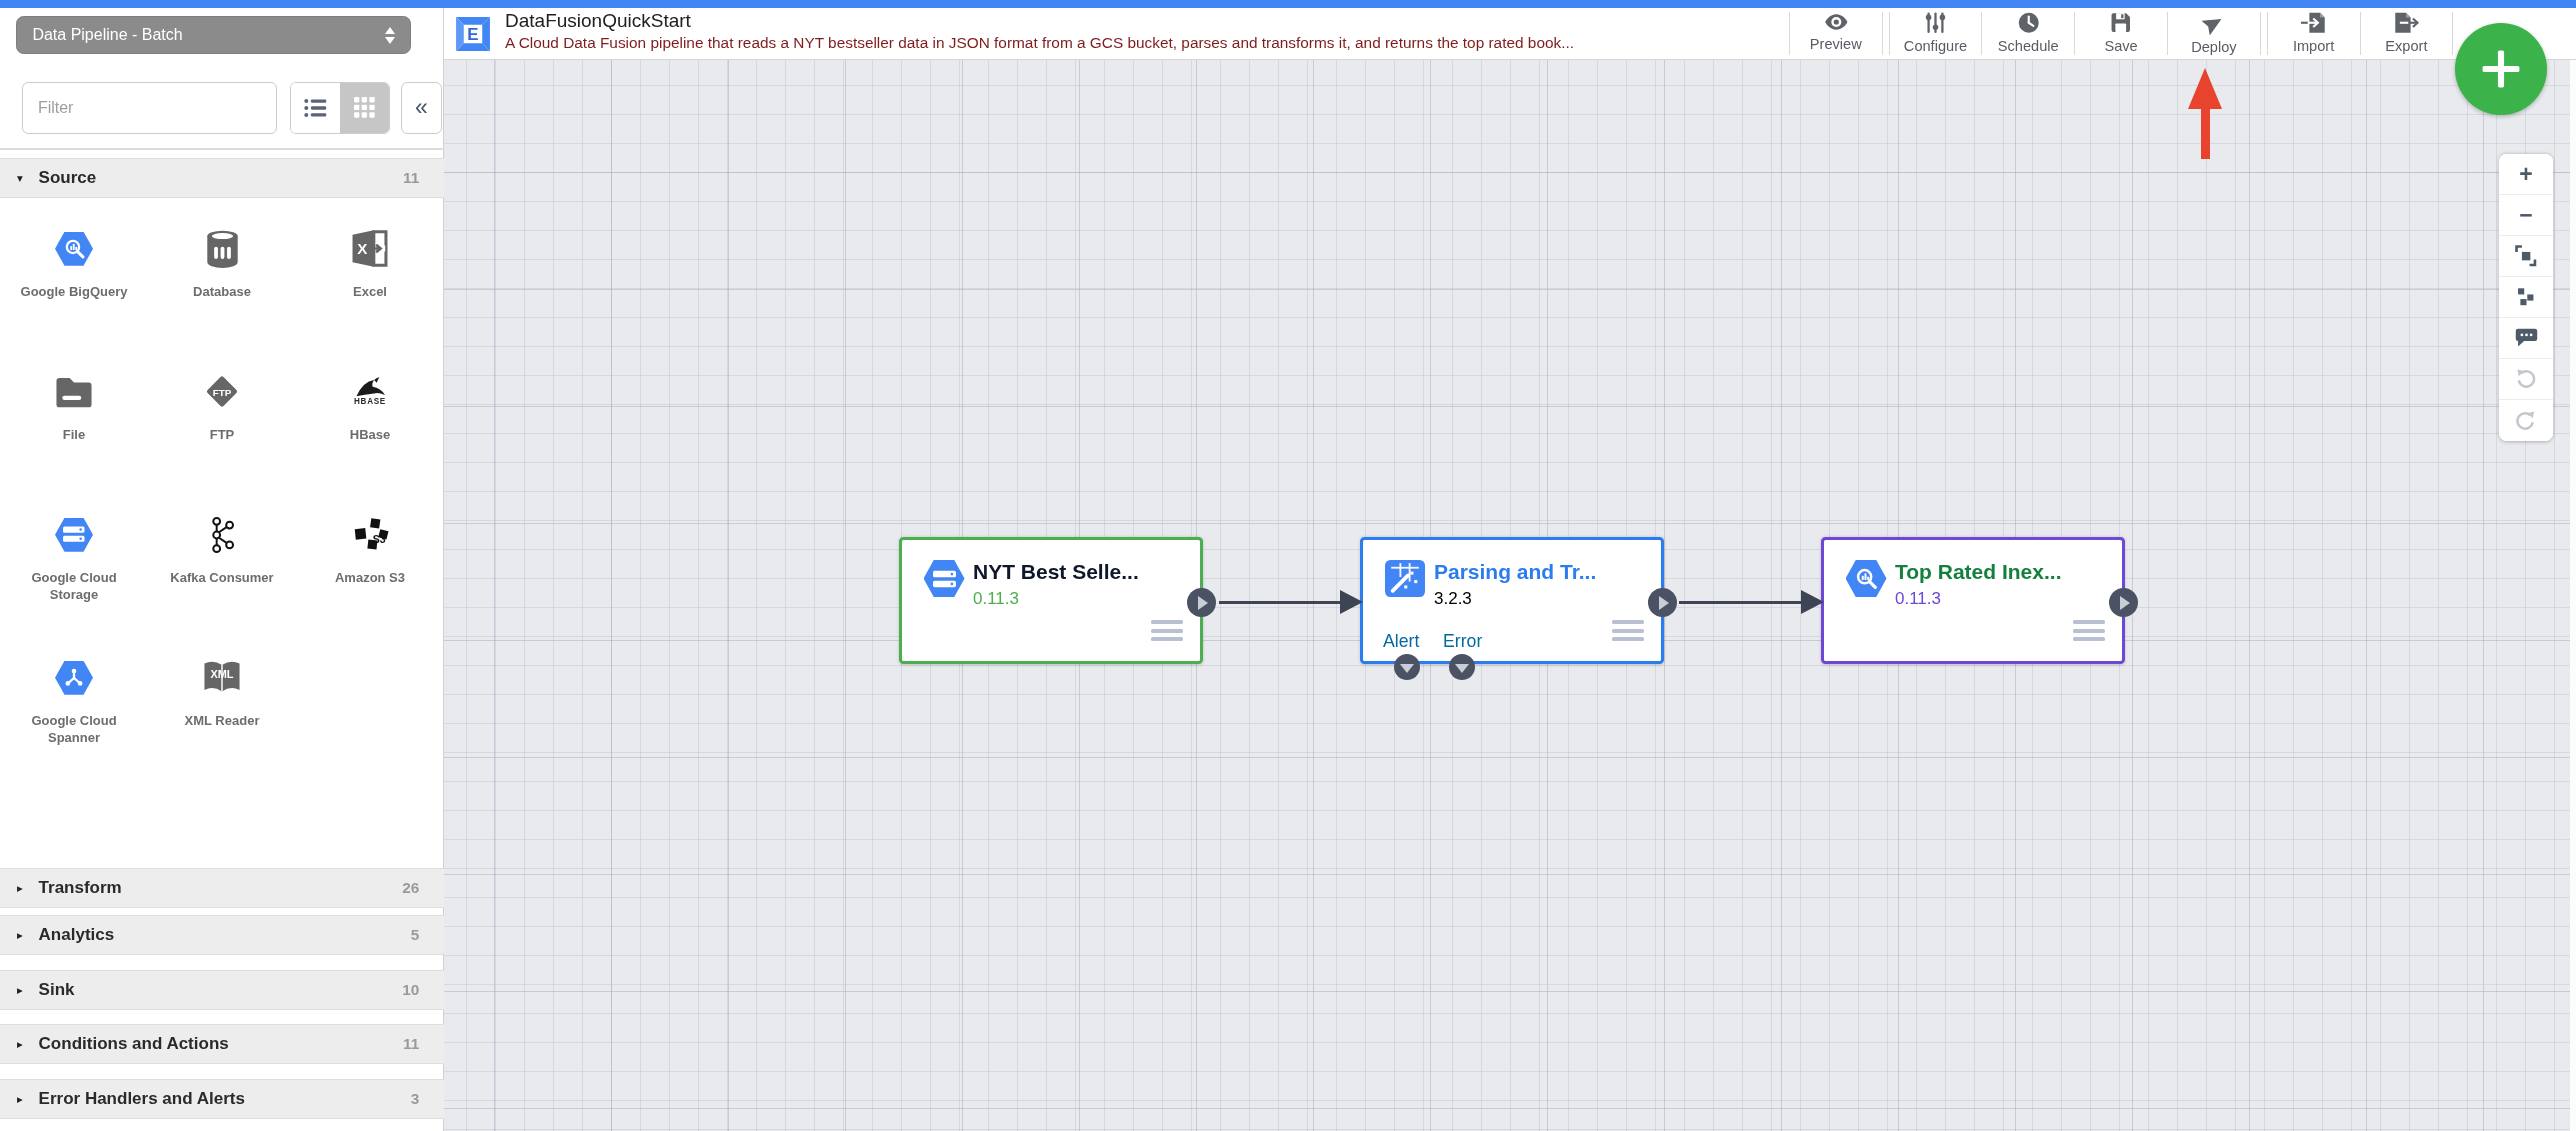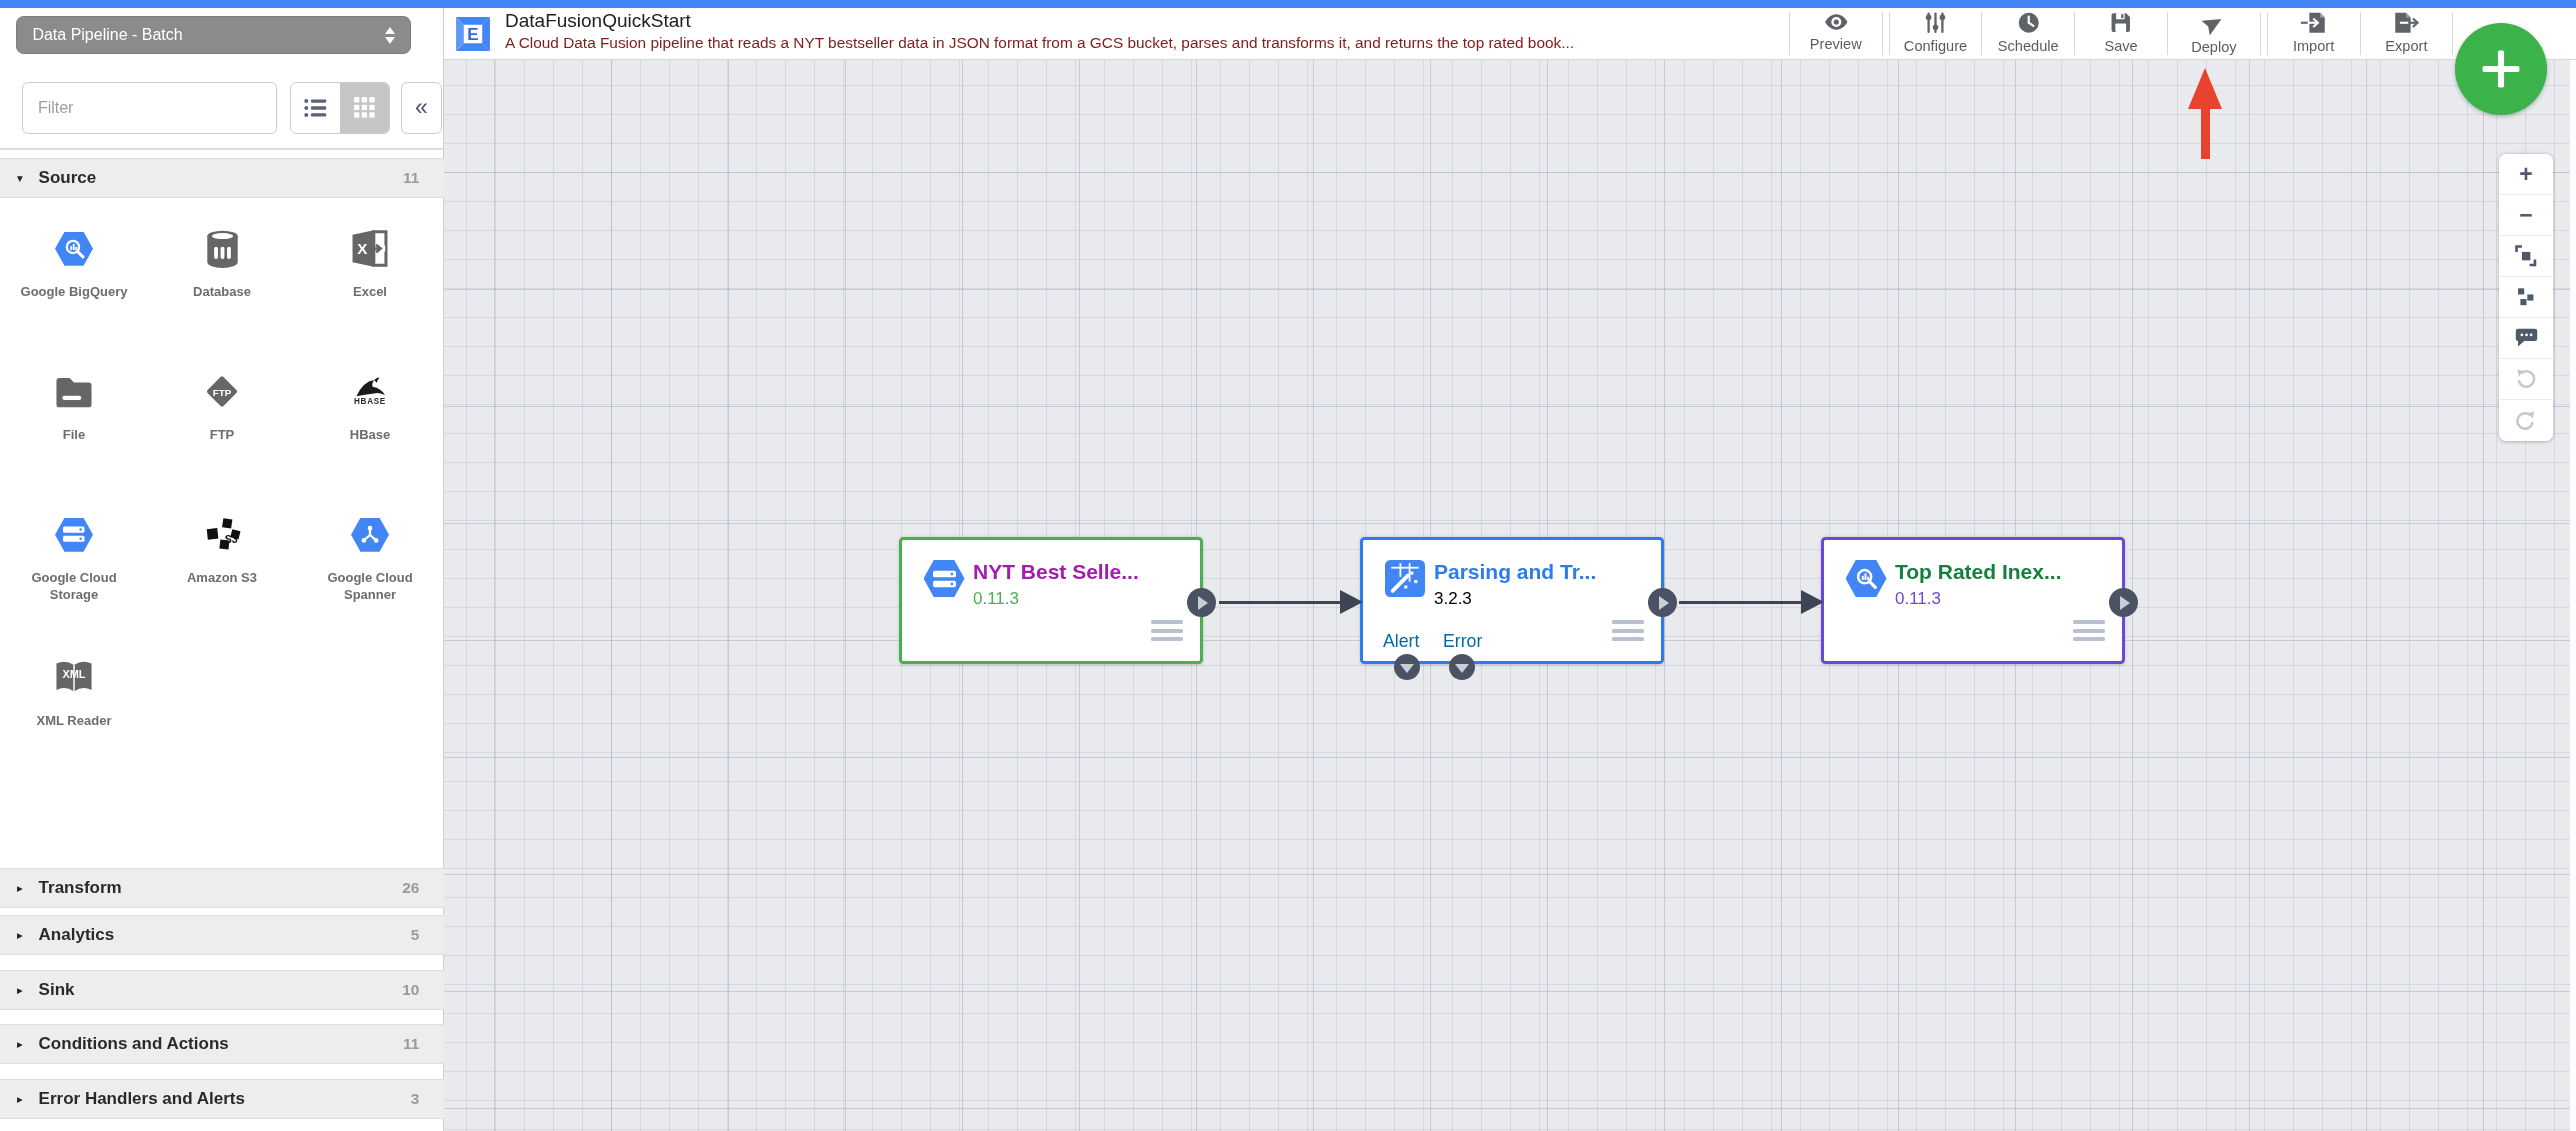--- a/index.html
+++ b/index.html
@@ -233,20 +233,39 @@
             <rect x="0" y="2" width="28" height="8" rx="2" fill="#fff"></rect>
             <rect x="0" y="14" width="28" height="8" rx="2" fill="#fff"></rect>
             <circle cx="23" cy="6" r="1.6" fill="#4285f4"></circle>
                 <circle cx="23" cy="18" r="1.6" fill="#4285f4"></circle>
           </svg>
             </div>
         </div>
         <div class="plugin-label">Google Cloud Storage</div>
       </div>
 
+      <div class="plugin-item">
+        <div class="picon">
+          <svg width="26" height="38" viewBox="0 0 34 50">
+            <g stroke="#111" stroke-width="2.6" fill="none">
+              <line x1="10" y1="10" x2="10" y2="40"></line>
+              <line x1="12" y1="22" x2="24" y2="14"></line>
+              <line x1="12" y1="28" x2="24" y2="36"></line>
+            </g>
+            <g fill="#fff" stroke="#111" stroke-width="2.6">
+              <circle cx="10" cy="7" r="4.5"></circle>
+              <circle cx="10" cy="25" r="4.5"></circle>
+              <circle cx="10" cy="43" r="4.5"></circle>
+              <circle cx="27" cy="12" r="4.5"></circle>
+              <circle cx="27" cy="38" r="4.5"></circle>
+            </g>
+          </svg>
+        </div>
+        <div class="plugin-label">Kafka Consumer</div>
+      </div>
 
       <div class="plugin-item">
         <div class="picon">
           <svg width="41" height="38" viewBox="0 0 54 50">
             <g fill="#111">
               <rect x="28" y="2" width="13" height="13" transform="rotate(8 34 8)"></rect>
               <rect x="6" y="16" width="15" height="15" transform="rotate(-6 13 23)"></rect>
               <rect x="24" y="32" width="13" height="13" transform="rotate(6 30 38)"></rect>
               <rect x="40" y="18" width="12" height="12" transform="rotate(14 46 24)"></rect>
             </g>
@@ -493,21 +512,21 @@
     <div class="node-icon">
       <div class="hex" style="width:41px;height:37px;">
           <svg width="23" height="20" viewBox="0 0 28 24">
         <rect x="0" y="2" width="28" height="8" rx="2" fill="#fff"></rect>
         <rect x="0" y="14" width="28" height="8" rx="2" fill="#fff"></rect>
         <circle cx="23" cy="6" r="1.6" fill="#4285f4"></circle>
             <circle cx="23" cy="18" r="1.6" fill="#4285f4"></circle>
       </svg>
         </div>
     </div>
-    <div class="node-title" style="color: #a21caf;">NYT Best Selle...</div>
+    <div class="node-title" style="color: #0f172a;">NYT Best Selle...</div>
     <div class="node-version" style="color: rgb(76, 174, 79);">0.11.3</div>
     <div class="hamburger">
         <span></span>
         <span></span>
         <span></span>
       </div>
     <div class="out-port">
         <span class="play"></span>
       </div>
   </div>

